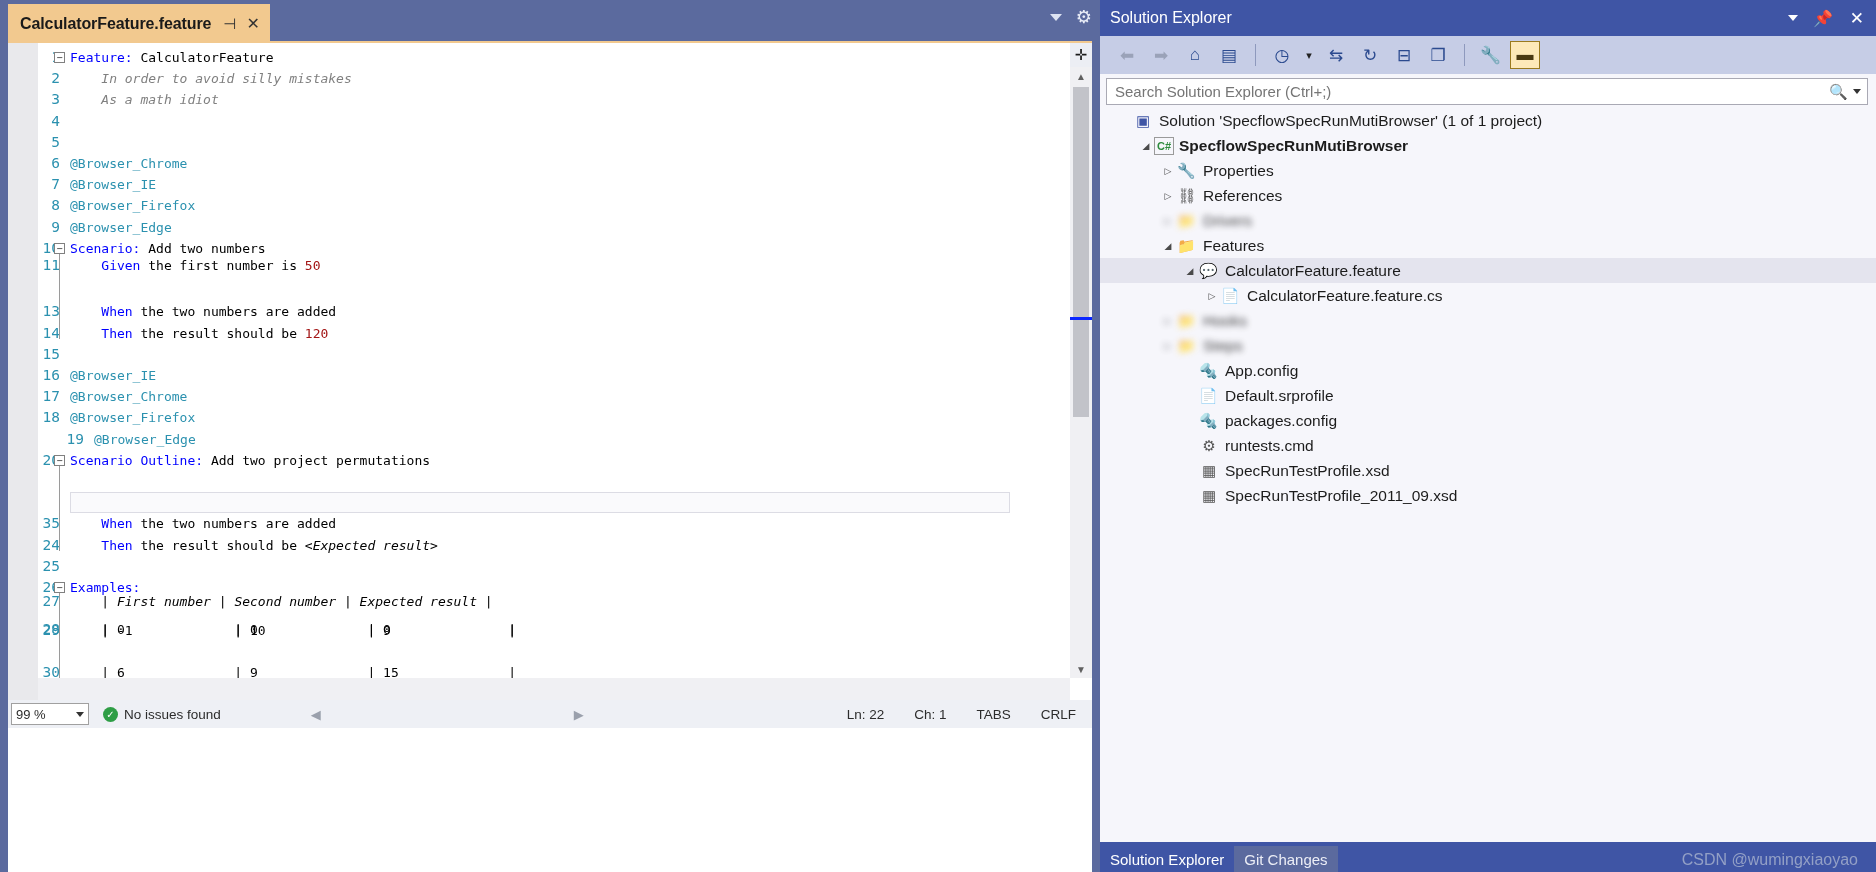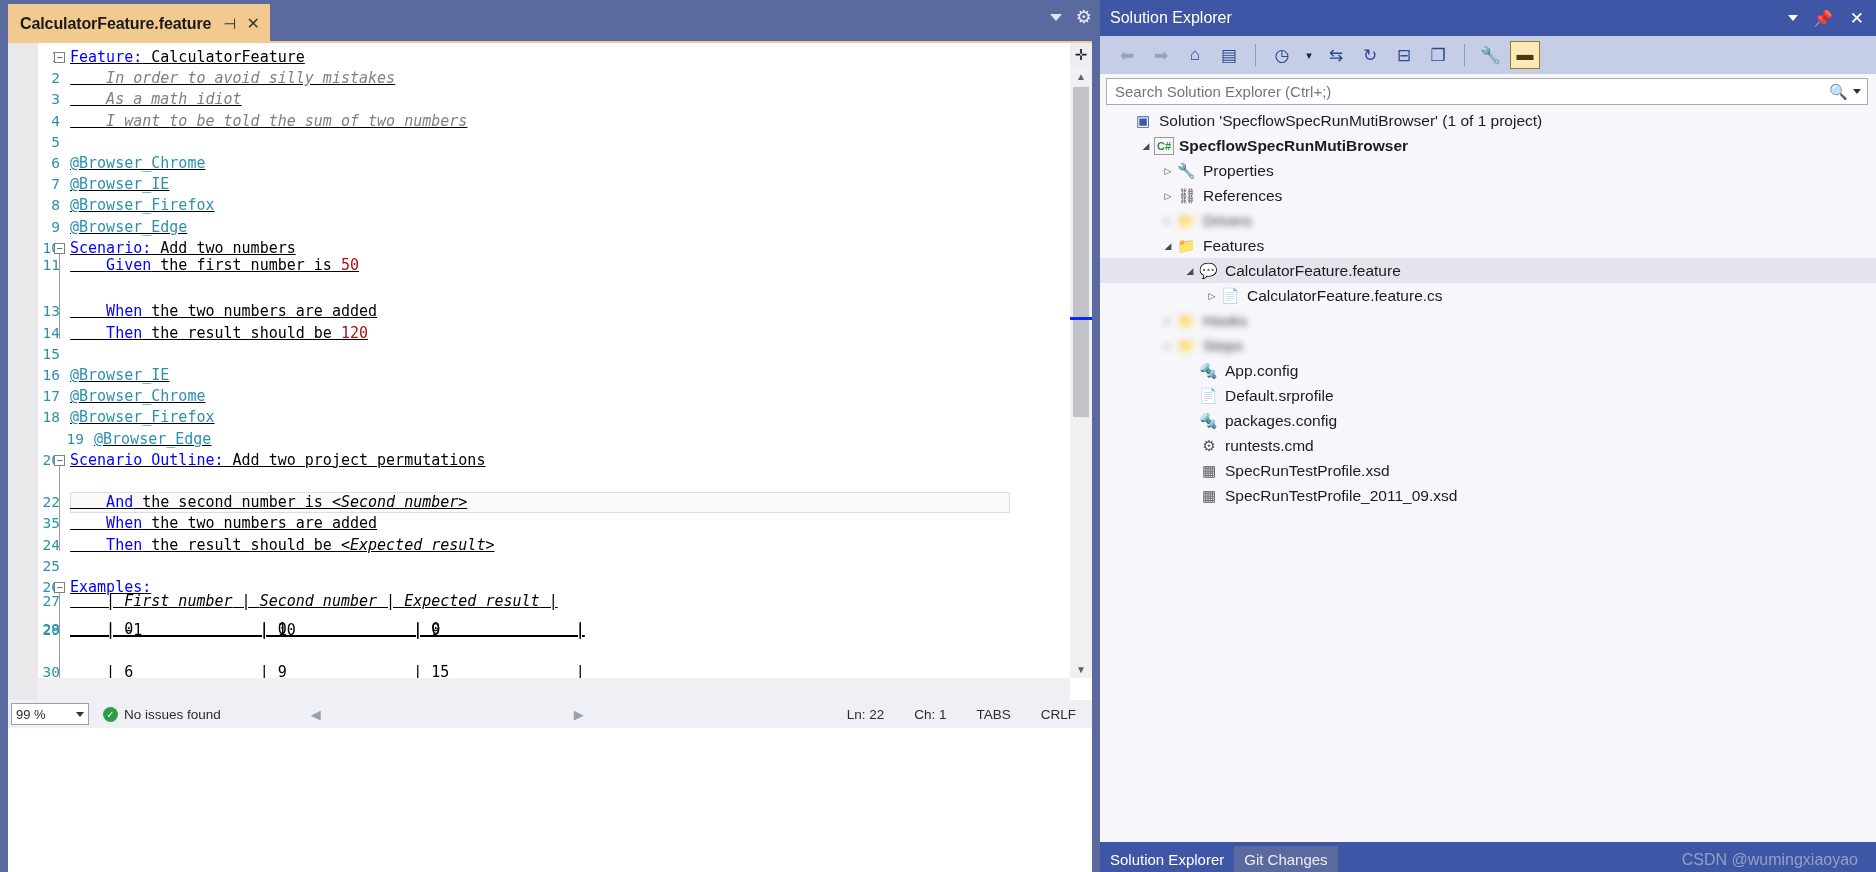--- a/index.html
+++ b/index.html
@@ -35,23 +35,22 @@
   .gutter-strip{position:absolute;left:0;top:0;width:30px;height:100%;background:#e9e9ec;}
   .code-area{position:absolute;left:0;top:0;width:1062px;height:100%;overflow:hidden;}
 
   .line{position:relative;height:21.2px;line-height:21.2px;white-space:pre;}
   .ln{
     position:absolute;left:0;width:52px;text-align:right;
     color:#2b91af;font-family:"DejaVu Sans Mono", monospace;font-size:14.5px;
   }
   .code{
     position:absolute;left:62px;
-    font-family:"DejaVu Sans Mono", monospace;font-size:15px;color:#000000;
+    font-family:"DejaVu Sans Mono", monospace;font-size:13px;color:#000000;
     letter-spacing:0px;
-    text-decoration:underline;
   }
   .kw{color:#0000ff;}
   .tag{color:#2b91af;}
   .num{color:#a31515;}
   .it{font-style:italic;color:#808080;}
   .ph{font-style:italic;color:#000000;}
   .thead{font-style:italic;color:#000000;}
 
   .fold{
     position:absolute;left:46px;top:5px;width:11px;height:11px;
@@ -134,38 +133,37 @@
         <span class="gear">⚙</span>
       </div>
     </div>
 
     <div class="editor-frame">
       <div class="gutter-strip"></div>
       <div class="code-area" id="code-area">
           <div class="line" style="position: absolute; top: 4px; left: 0px; width: 100%;"><span class="ln">1</span><span class="fold">−</span><span class="code"><span class="kw">Feature:</span><span> CalculatorFeature</span></span></div>
           <div class="line" style="position: absolute; top: 25.2px; left: 0px; width: 100%;"><span class="ln">2</span><span class="code"><span class="it">    In order to avoid silly mistakes</span></span></div>
           <div class="line" style="position: absolute; top: 46.4px; left: 0px; width: 100%;"><span class="ln">3</span><span class="code"><span class="it">    As a math idiot</span></span></div>
-          <div class="line" style="position: absolute; top: 67.6px; left: 0px; width: 100%;"><span class="ln">4</span><span class="code"><span class="it">    I want to be told the sum of two numbers</span></span></div>
+          <div class="line" style="position: absolute; top: 67.6px; left: 0px; width: 100%;"><span class="ln">4</span></div>
           <div class="line" style="position: absolute; top: 88.8px; left: 0px; width: 100%;"><span class="ln">5</span><span class="code"><span></span></span></div>
           <div class="line" style="position: absolute; top: 110px; left: 0px; width: 100%;"><span class="ln">6</span><span class="code"><span class="tag">@Browser_Chrome</span></span></div>
           <div class="line" style="position: absolute; top: 131.2px; left: 0px; width: 100%;"><span class="ln">7</span><span class="code"><span class="tag">@Browser_IE</span></span></div>
           <div class="line" style="position: absolute; top: 152.4px; left: 0px; width: 100%;"><span class="ln">8</span><span class="code"><span class="tag">@Browser_Firefox</span></span></div>
           <div class="line" style="position: absolute; top: 173.6px; left: 0px; width: 100%;"><span class="ln">9</span><span class="code"><span class="tag">@Browser_Edge</span></span></div>
           <div class="line" style="position: absolute; top: 194.8px; left: 0px; width: 100%;"><span class="ln">10</span><span class="fold">−</span><span class="code"><span class="kw">Scenario:</span><span> Add two numbers</span></span></div>
           <div class="line" style="position: absolute; top: 212px; left: 0px; width: 100%;"><span class="ln">11</span><span class="code"><span class="kw">    Given</span><span> the first number is </span><span class="num">50</span></span></div>
           <div class="line" style="position: absolute; top: 258.4px; left: 0px; width: 100%;"><span class="ln">13</span><span class="code"><span class="kw">    When</span><span> the two numbers are added</span></span></div>
           <div class="line" style="position: absolute; top: 279.6px; left: 0px; width: 100%;"><span class="ln">14</span><span class="code"><span class="kw">    Then</span><span> the result should be </span><span class="num">120</span></span></div>
           <div class="line" style="position: absolute; top: 300.8px; left: 0px; width: 100%;"><span class="ln">15</span><span class="code"><span></span></span></div>
           <div class="line" style="position: absolute; top: 322px; left: 0px; width: 100%;"><span class="ln">16</span><span class="code"><span class="tag">@Browser_IE</span></span></div>
           <div class="line" style="position: absolute; top: 343.2px; left: 0px; width: 100%;"><span class="ln">17</span><span class="code"><span class="tag">@Browser_Chrome</span></span></div>
           <div class="line" style="position: absolute; top: 364.4px; left: 0px; width: 100%;"><span class="ln">18</span><span class="code"><span class="tag">@Browser_Firefox</span></span></div>
           <div class="line" style="position: absolute; top: 385.6px; left: 0px; width: 100%; margin-left: 24px;"><span class="ln">19</span><span class="code"><span class="tag">@Browser_Edge</span></span></div>
           <div class="line" style="position: absolute; top: 406.8px; left: 0px; width: 100%;"><span class="ln">20</span><span class="fold">−</span><span class="code"><span class="kw">Scenario Outline:</span><span> Add two project permutations</span></span></div>
           <div class="curline" style="top: 449.2px;"></div>
-          <div class="line" style="position: absolute; top: 449.2px; left: 0px; width: 100%;"><span class="ln">22</span><span class="code"><span class="kw">    And</span><span> the second number is </span><span class="ph">&lt;Second number&gt;</span></span></div>
           <div class="line" style="position: absolute; top: 470.4px; left: 0px; width: 100%;"><span class="ln">35</span><span class="code"><span class="kw">    When</span><span> the two numbers are added</span></span></div>
           <div class="line" style="position: absolute; top: 491.6px; left: 0px; width: 100%;"><span class="ln">24</span><span class="code"><span class="kw">    Then</span><span> the result should be </span><span class="ph">&lt;Expected result&gt;</span></span></div>
           <div class="line" style="position: absolute; top: 512.8px; left: 0px; width: 100%;"><span class="ln">25</span><span class="code"><span></span></span></div>
           <div class="line" style="position: absolute; top: 534px; left: 0px; width: 100%;"><span class="ln">26</span><span class="fold">−</span><span class="code"><span class="kw">Examples:</span></span></div>
           <div class="line" style="position: absolute; top: 548px; left: 0px; width: 100%;"><span class="ln">27</span><span class="code"><span>    | </span><span class="thead">First number</span><span> | </span><span class="thead">Second number</span><span> | </span><span class="thead">Expected result</span><span> |</span></span></div>
           <div class="line" style="position: absolute; top: 576.4px; left: 0px; width: 100%;"><span class="ln">28</span><span class="code"><span>    | 0              | 0              | 0               |</span></span></div>
           <div class="line" style="position: absolute; top: 577px; left: 0px; width: 100%;"><span class="ln">29</span><span class="code"><span>    | -1             | 10             | 9               |</span></span></div>
           <div class="line" style="position: absolute; top: 618.8px; left: 0px; width: 100%;"><span class="ln">30</span><span class="code"><span>    | 6              | 9              | 15              |</span></span></div>
           <div class="line" style="position: absolute; top: 640px; left: 0px; width: 100%;"><span class="ln">31</span><span class="code"><span></span></span></div>
           <div class="foldline" style="top: 210.8px; height: 84.8px;"></div>

